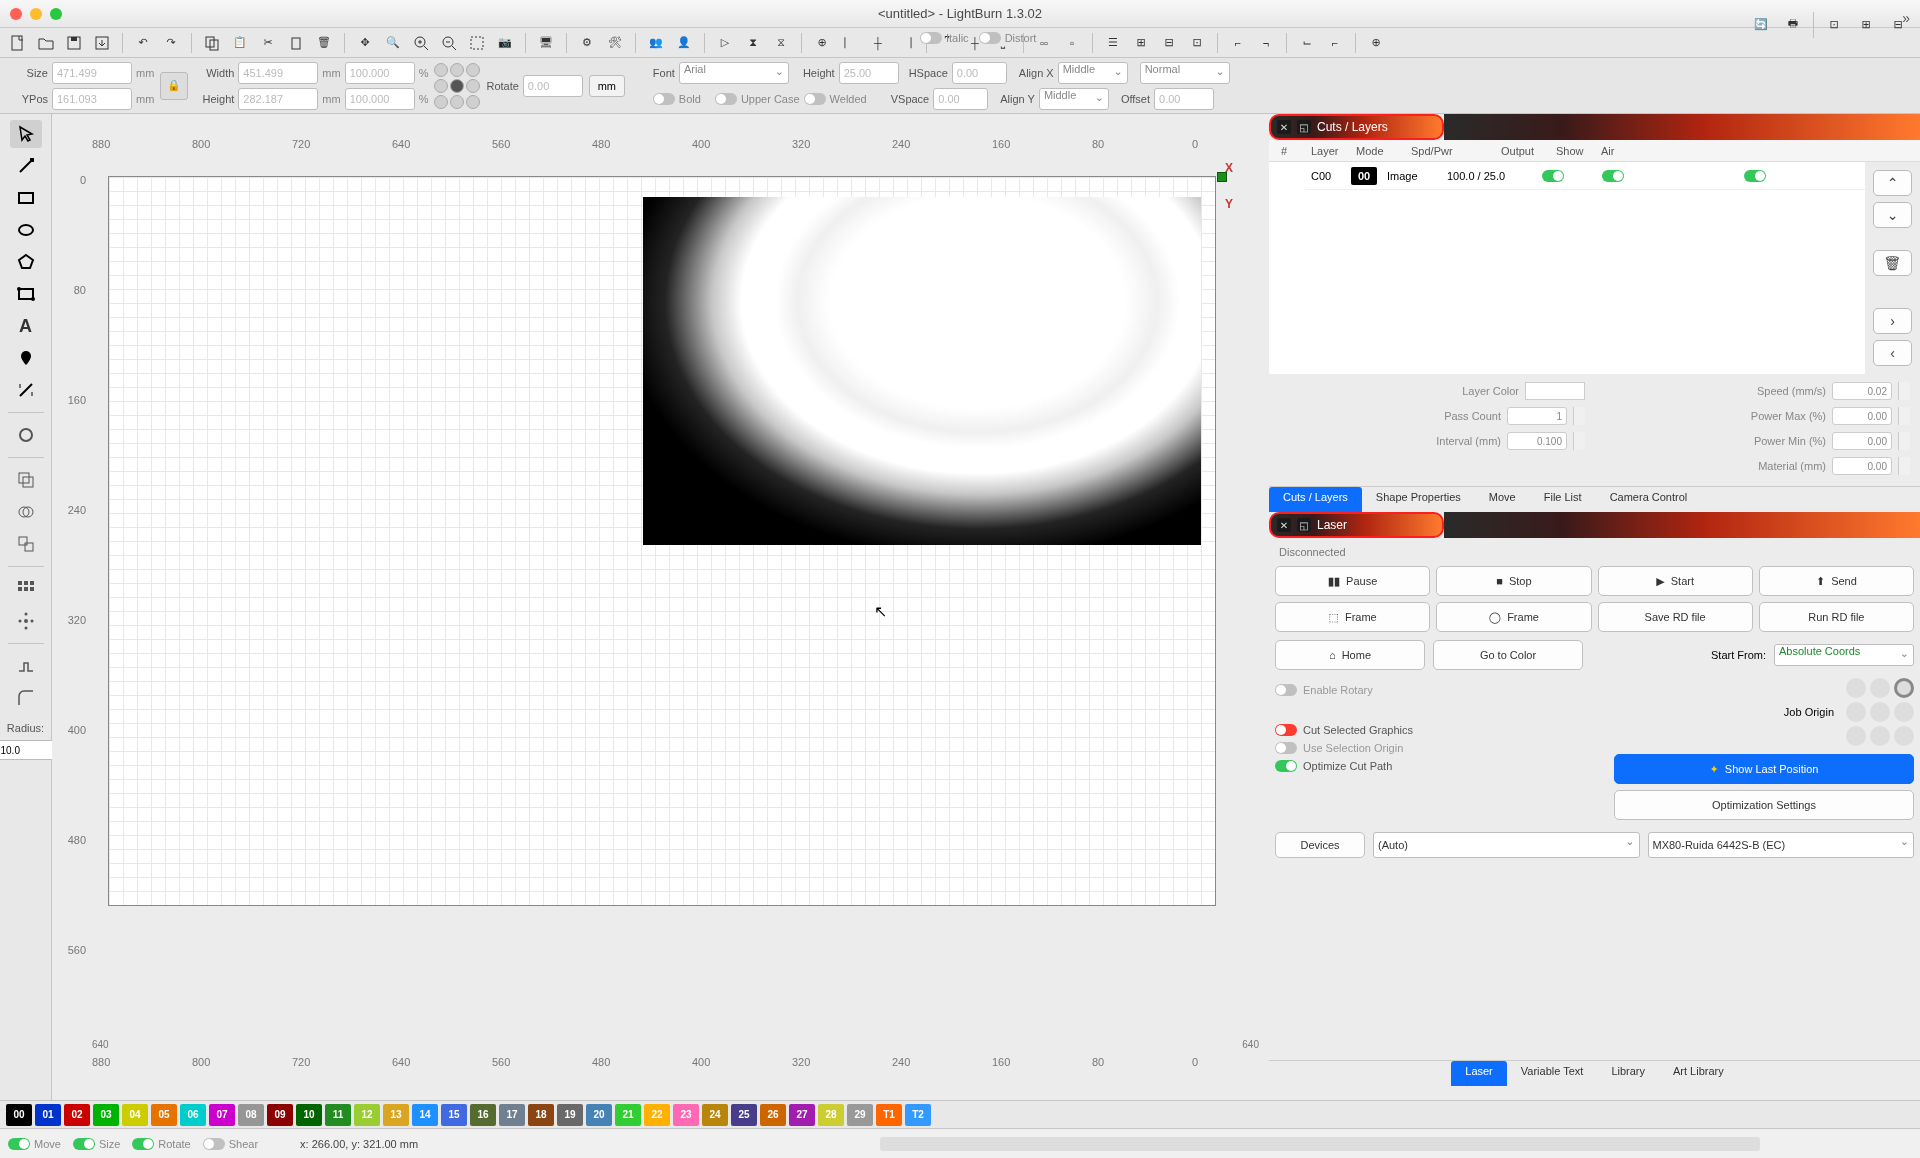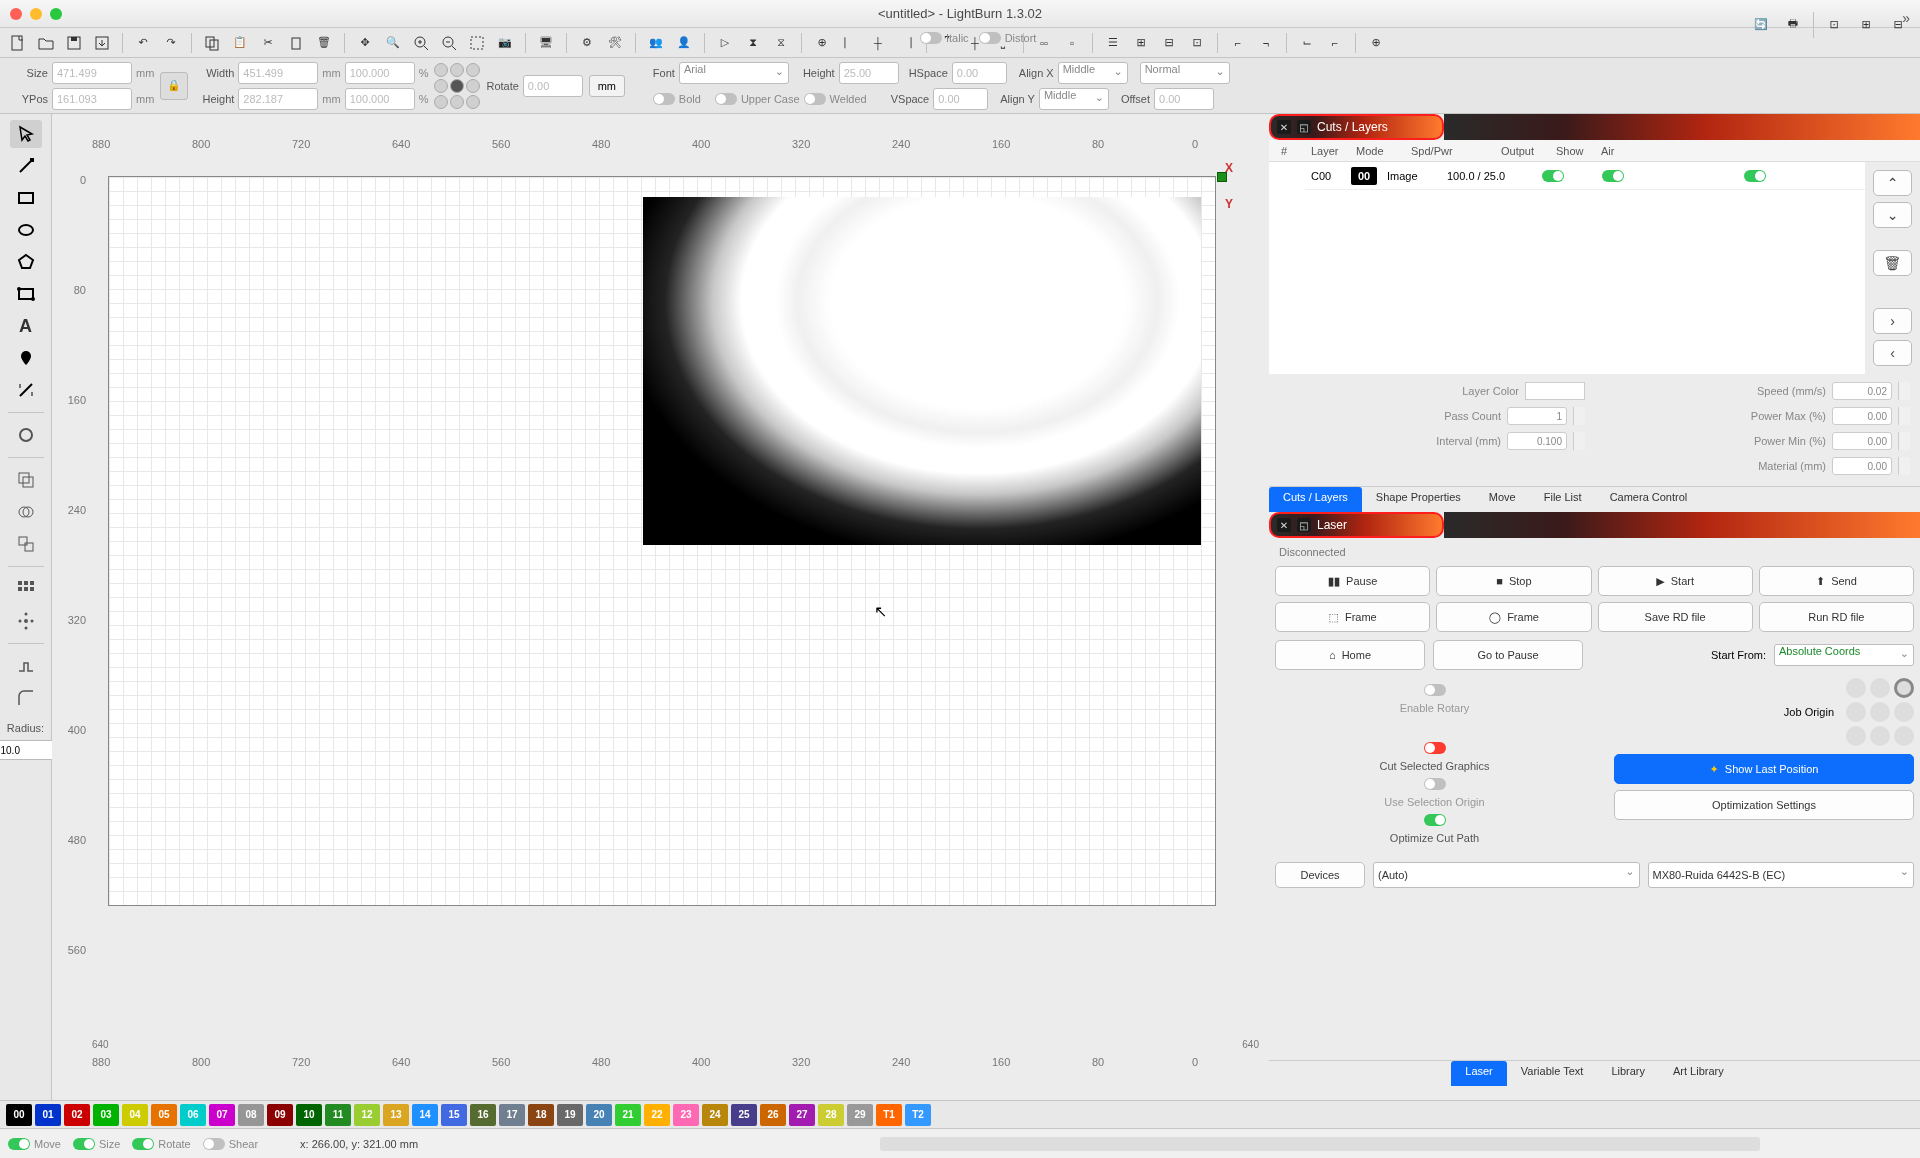--- a/index.html
+++ b/index.html
@@ -94,21 +94,21 @@
 .cl-tabs{height:26px;display:flex;background:#ececec;border-top:1px solid #ccc;}
 .cl-tab{padding:4px 14px;font-size:11px;color:#333;cursor:pointer;}
 .cl-tab.active{background:#0d6efd;color:#fff;border-radius:3px 3px 0 0;}
 
 
 .laser-body{padding:6px;background:#ececec;flex:1;}
 .disc{color:#777;font-size:11px;padding:2px 4px;}
 .btn-row{display:flex;gap:6px;margin:6px 0;}
 .lbtn{flex:1;height:30px;border:1px solid #c0c0c0;border-radius:5px;background:#fdfdfd;display:flex;align-items:center;justify-content:center;gap:6px;font-size:12px;color:#333;}
 .lbtn.blue{background:#0d6efd;color:#fff;border-color:#0d6efd;}
-.chk-row{display:flex;align-items:center;gap:6px;margin:6px 0;font-size:11px;color:#555;flex-direction:column;}
+.chk-row{display:flex;align-items:center;gap:6px;margin:6px 0;font-size:11px;color:#555;}
 .chk-row .grey{color:#999;}
 .sfrom{display:flex;align-items:center;gap:8px;}
 .sfrom .combo{width:140px;color:#333;}
 .jo-grid{display:grid;grid-template-columns:repeat(3,20px);grid-template-rows:repeat(3,20px);gap:4px;}
 .jo-dot{width:20px;height:20px;border-radius:50%;background:#ddd;}
 .jo-dot.sel{border:3px solid #888;}
 
 .bottom-tabs{height:26px;display:flex;background:#ececec;border-top:1px solid #ccc;justify-content:center;gap:0;margin-top:auto;}
 
 
@@ -629,21 +629,21 @@
       <div class="lbtn">
           <span>Run RD file</span>
         </div>
     </div>
     <div style="display:flex;gap:8px;align-items:center;margin:8px 0">
       <div class="lbtn" style="flex:0 0 150px">
           <span>⌂</span>
           <span>Home</span>
         </div>
       <div class="lbtn" style="flex:0 0 150px">
-          <span>Go to Pause</span>
+          <span>Go to Color</span>
         </div>
       <div style="flex:1"></div>
       <div class="sfrom">
         <span>Start From:</span>
         <div class="combo" style="color:#1a8a2a;background:#fff">Absolute Coords</div>
       </div>
     </div>
     <div style="display:flex;align-items:flex-start;gap:20px">
       <div style="flex:1">
         <div class="chk-row">

